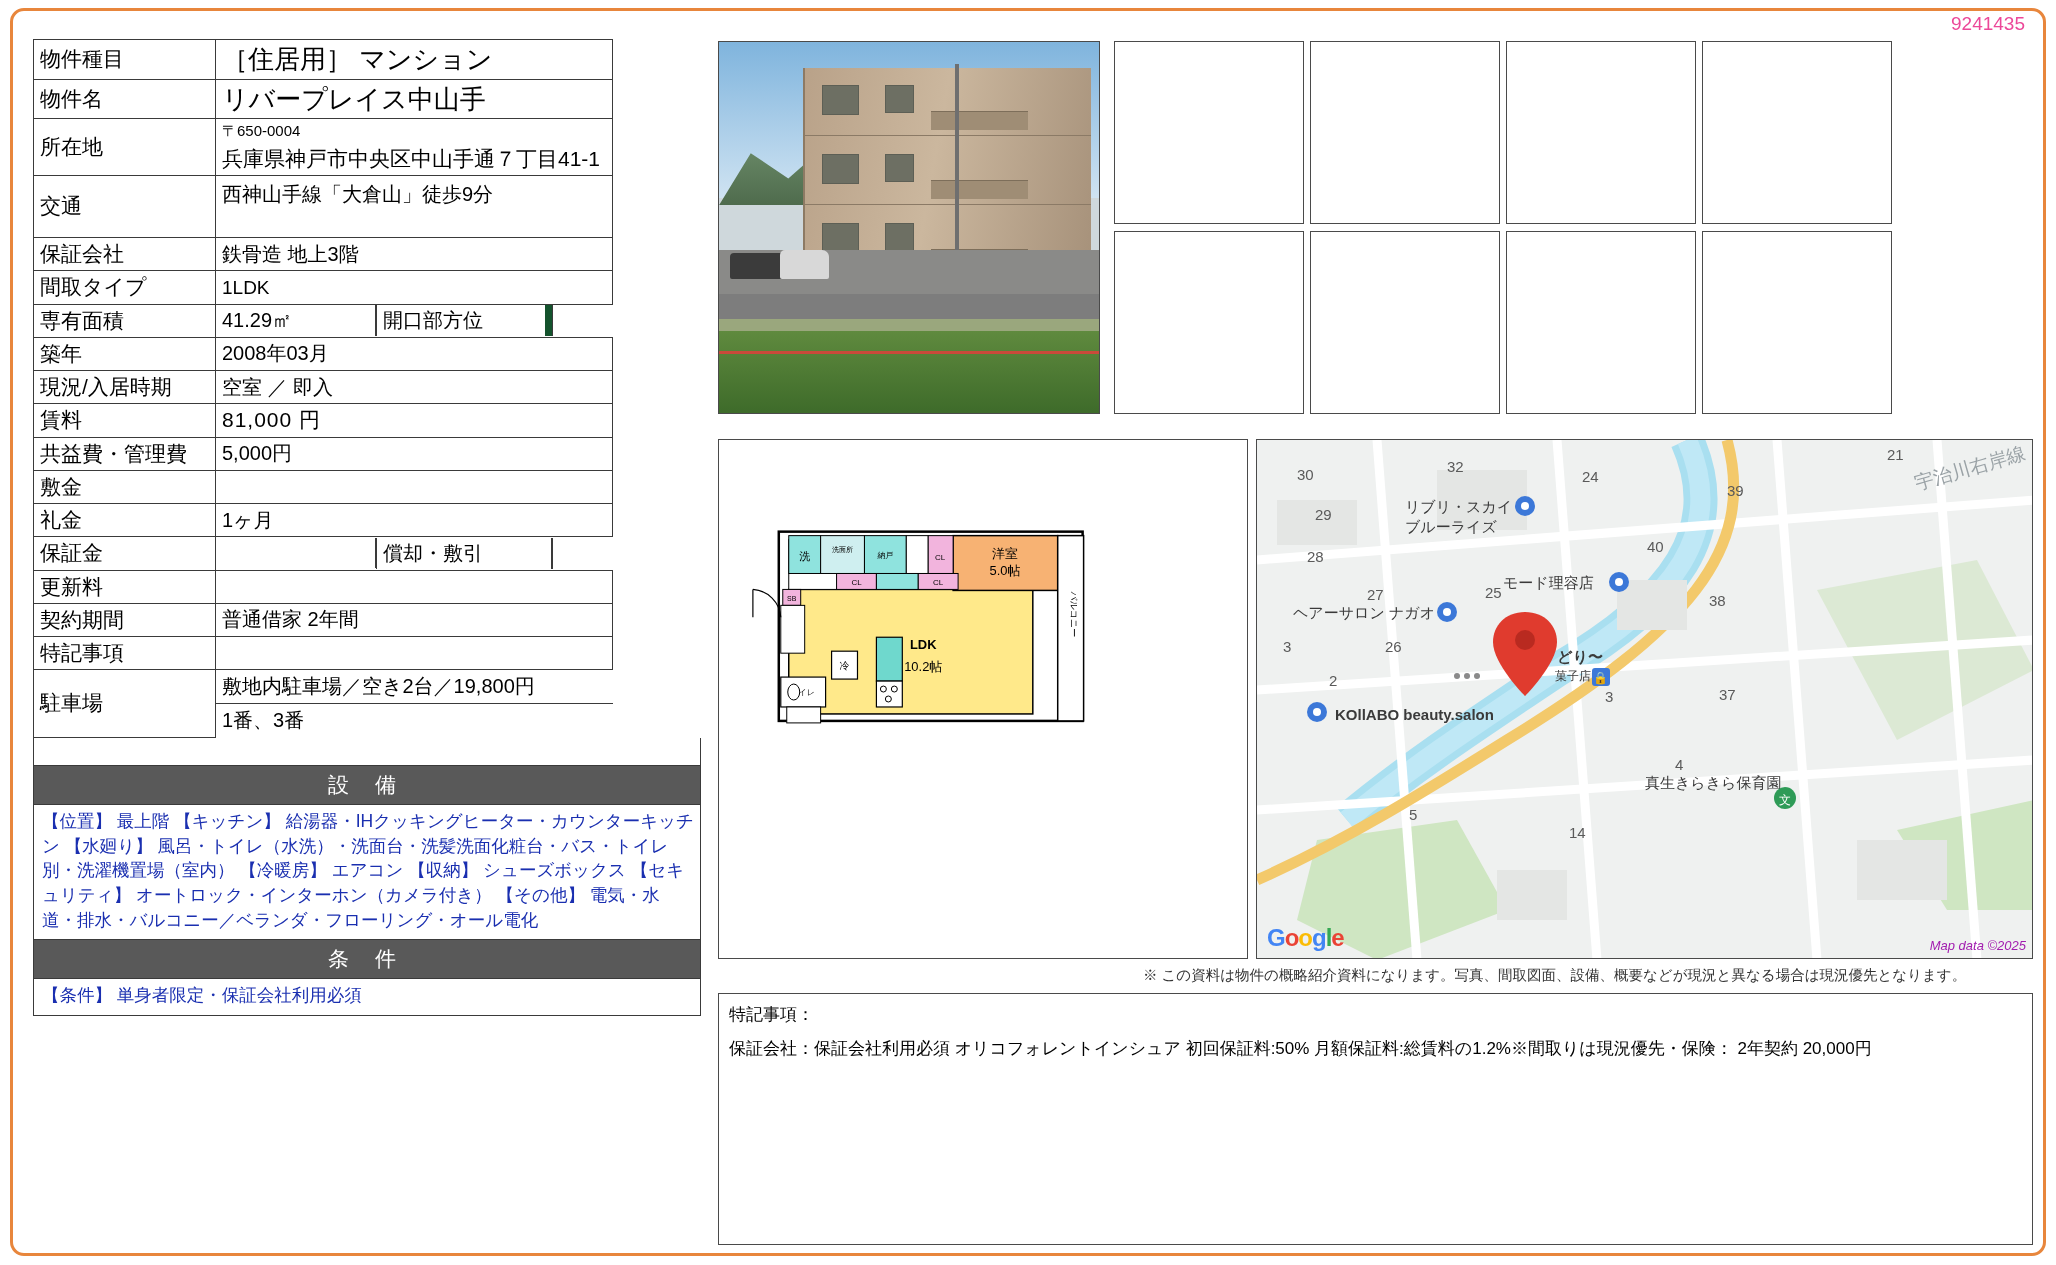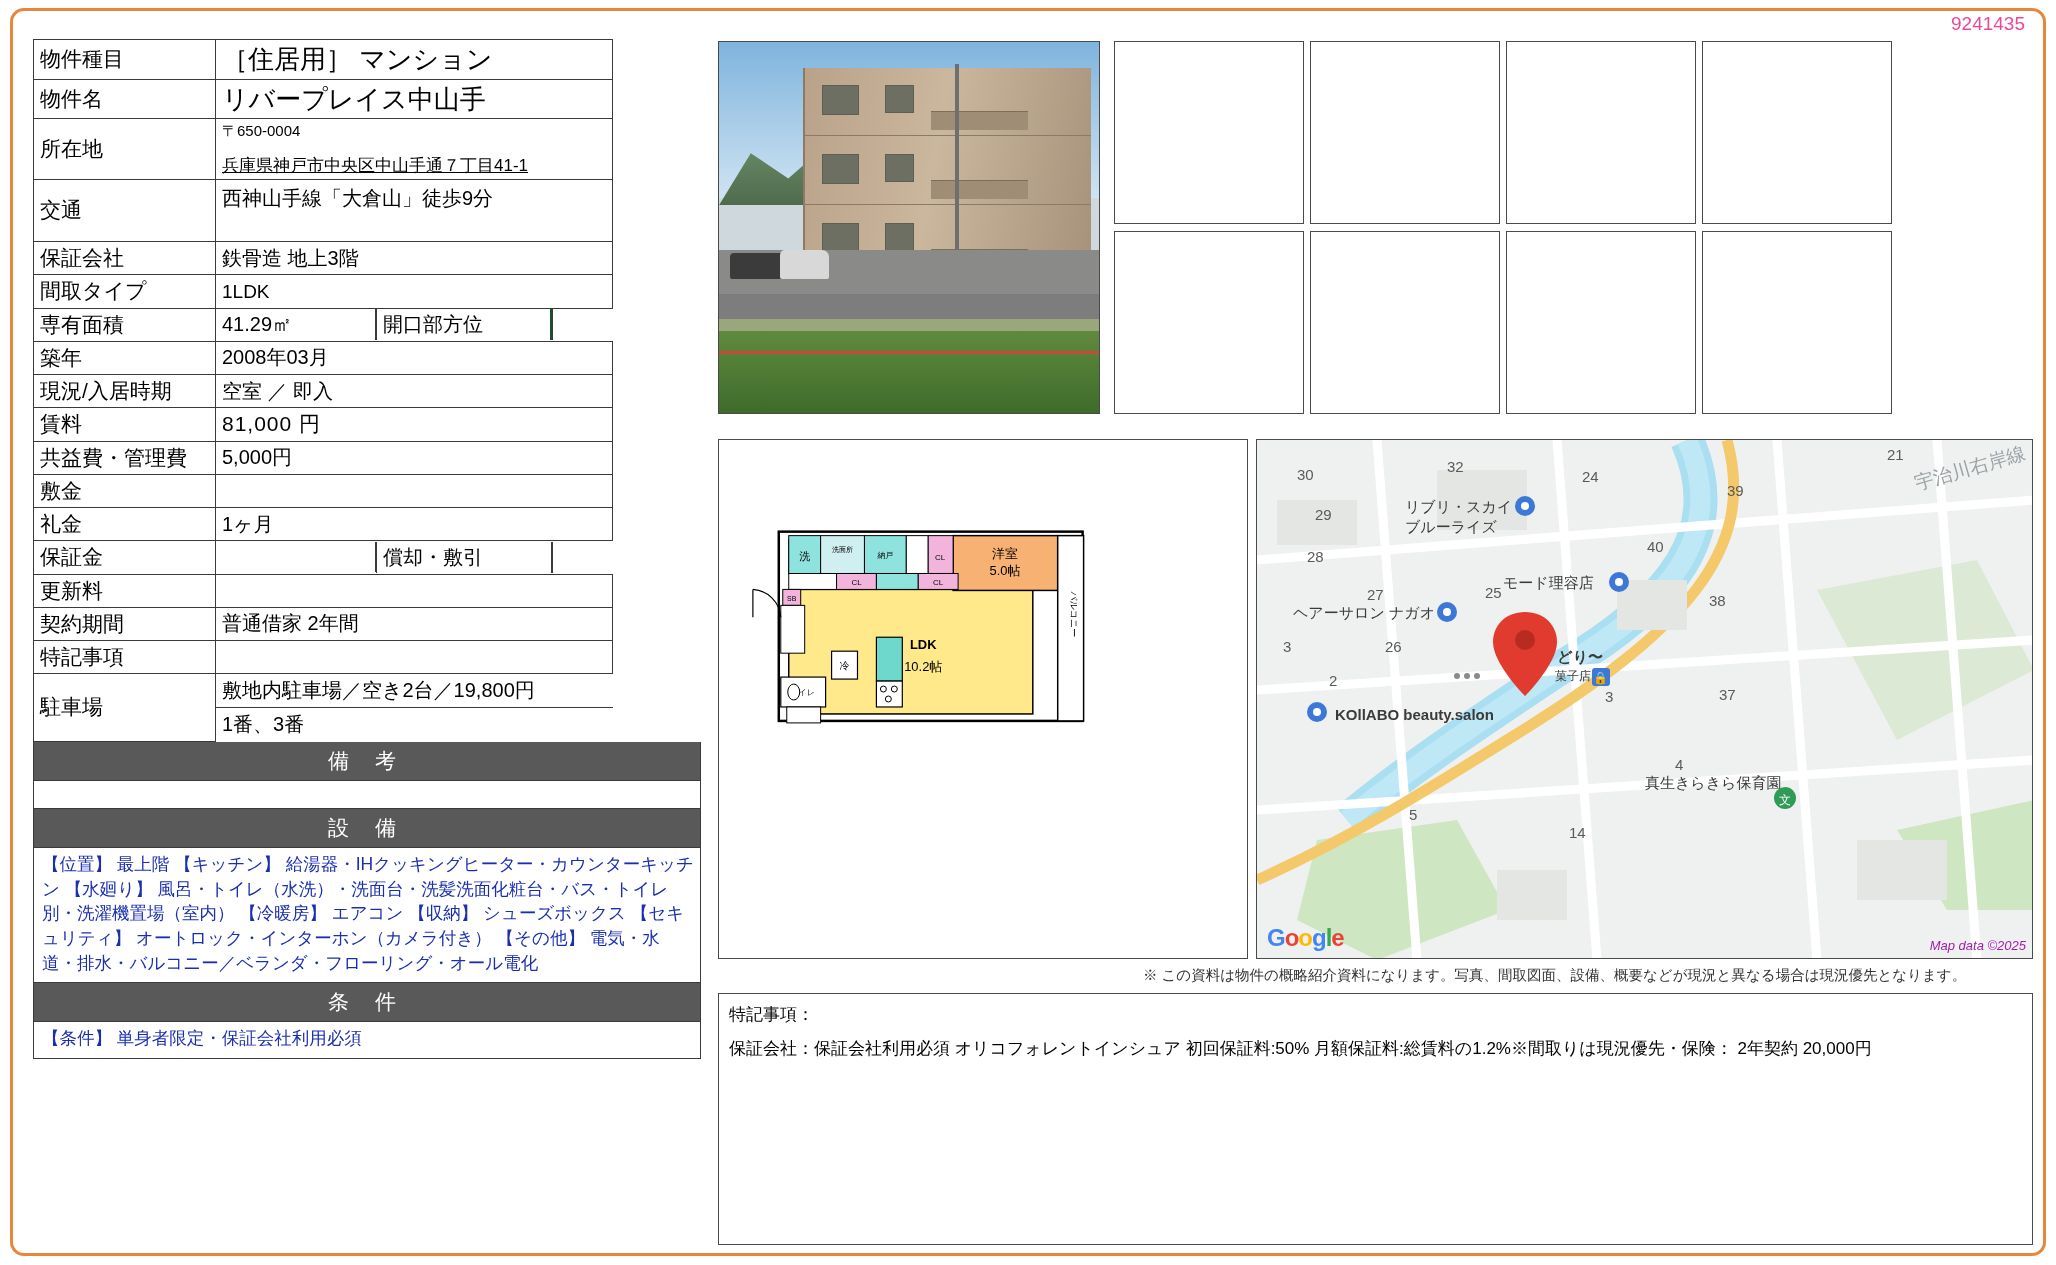--- a/index.html
+++ b/index.html
@@ -44,21 +44,21 @@
     vertical-align: middle;
     line-height: 1.25;
   }
   td.lbl {
     width: 182px;
     font-size: 22px;
     padding-left: 8px;
   }
   td.val { font-size: 22px; }
   .addr1 { font-size: 15px; display:block; }
-  .addr2 { font-size: 17px; display:block; margin-top:14px;text-decoration:underline;}
+  .addr2 { font-size: 21px; display:block; margin-top:5px;}
   .rent {
     font-size: 40px;
     letter-spacing: 1px;
     padding: 2px 0 2px 8px;
   }
   .sec-head {
     background: #595959;
     color: #fff;
     text-align: center;
     font-size: 21px;
@@ -222,21 +222,21 @@
       </tr>
       <tr>
         <td class="lbl">間取タイプ</td>
         <td class="val" style="font-size:19px">1LDK</td>
       </tr>
       <tr>
         <td class="lbl">専有面積</td>
         <td style="padding:0;border:none">
           <div class="split">
             <div style="width:160px;border:1px solid #3a3a3a;border-left:none;border-top:none;border-bottom:none;padding:3px 6px;font-size:20px">41.29㎡</div>
-            <div style="width:176px;border-right:2px solid #14532d;padding:3px 6px;font-size:20px">開口部方位</div>
+            <div style="width:176px;border-right:7px solid #14532d;padding:3px 6px;font-size:20px">開口部方位</div>
             <div style="flex:1;padding:3px 6px"></div>
           </div>
         </td>
       </tr>
       <tr>
         <td class="lbl">築年</td>
         <td class="val" style="font-size:20px">2008年03月</td>
       </tr>
       <tr>
         <td class="lbl">現況/入居時期</td>
@@ -283,21 +283,20 @@
       <tr>
         <td class="lbl" style="height:62px">駐車場</td>
         <td style="padding:0;border:none">
           <div style="border-bottom:1px solid #3a3a3a;padding:4px 6px;font-size:20px">敷地内駐車場／空き2台／19,800円</div>
           <div style="padding:4px 6px;font-size:20px">1番、3番</div>
         </td>
       </tr>
     </tbody>
       </table>
 
-    <div class="sec-head">備 考</div>
     <div class="blockbox remarks-empty"></div>
 
     <div class="sec-head">設 備</div>
     <div class="blockbox">
       <div class="equip-text">【位置】 最上階 【キッチン】 給湯器・IHクッキングヒーター・カウンターキッチン 【水廻り】 風呂・トイレ（水洗）・洗面台・洗髪洗面化粧台・バス・トイレ別・洗濯機置場（室内） 【冷暖房】 エアコン 【収納】 シューズボックス 【セキュリティ】 オートロック・インターホン（カメラ付き） 【その他】 電気・水道・排水・バルコニー／ベランダ・フローリング・オール電化</div>
     </div>
 
     <div class="sec-head">条 件</div>
     <div class="blockbox">
       <div class="cond-text">【条件】 単身者限定・保証会社利用必須</div>

